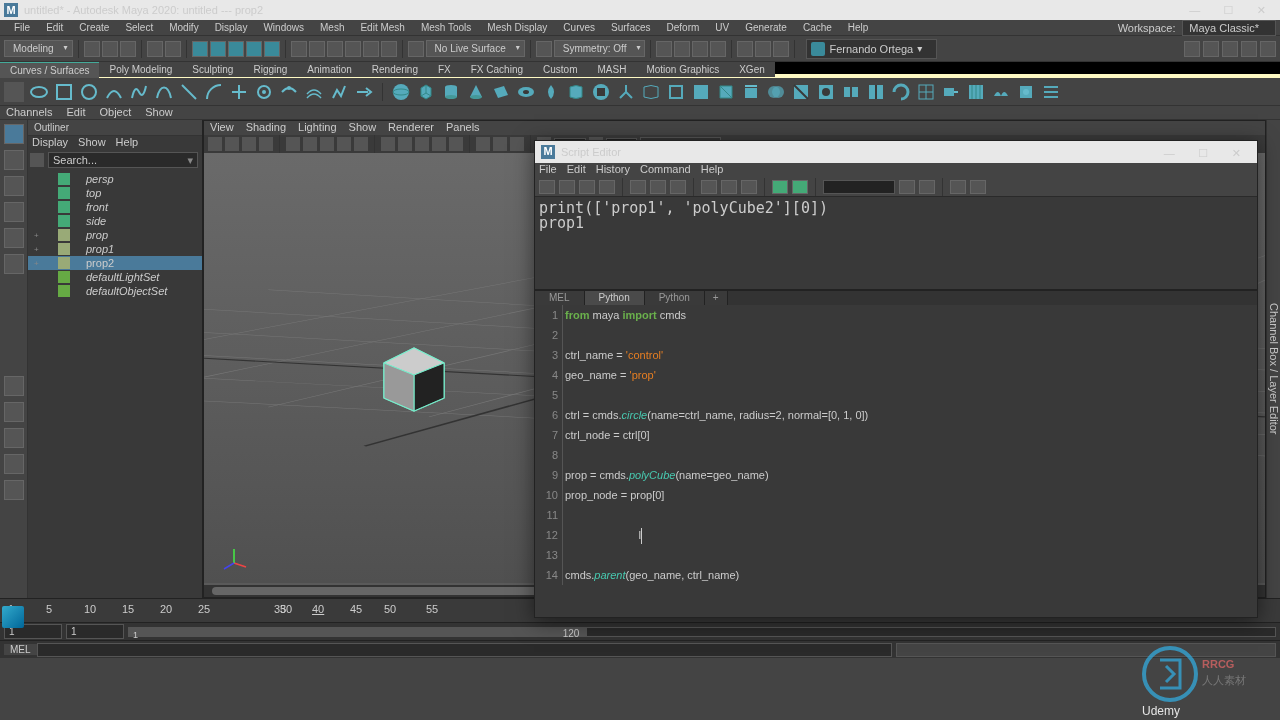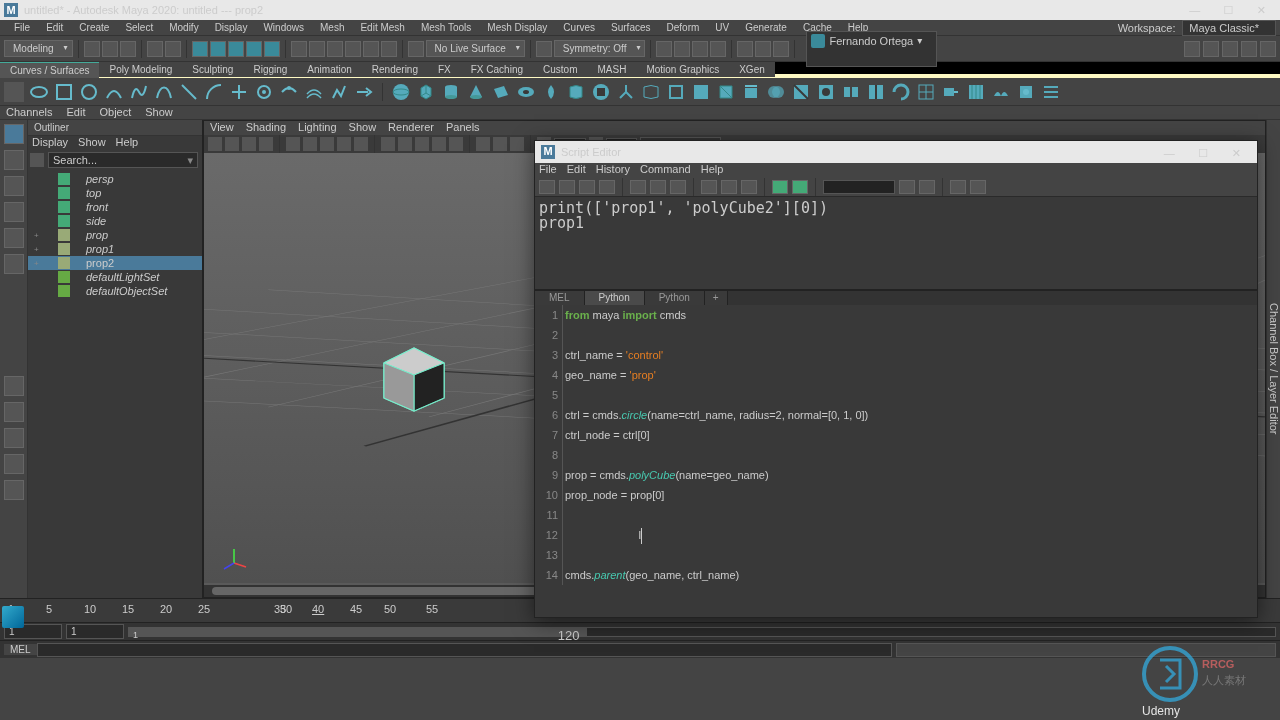--- a/index.html
+++ b/index.html
@@ -11,21 +11,21 @@
 .menubar{height:16px;background:#444;display:flex;align-items:center;padding:0 6px;border-bottom:1px solid #333}
 .menubar span{padding:0 8px;font-size:10px;color:#ccc}
 .workspace{position:absolute;right:4px;top:22px;font-size:10px;color:#aaa}
 .workspace .val{background:#333;padding:1px 16px 1px 6px;border:1px solid #555;margin-left:4px}
 .toolbar1{height:26px;background:#444;border-bottom:1px solid #333;display:flex;align-items:center;padding:0 4px;gap:2px}
 .dropdown{background:#555;padding:2px 18px 2px 8px;border:1px solid #666;font-size:10px;position:relative}
 .dropdown::after{content:"▾";position:absolute;right:4px;top:2px;font-size:8px}
 .tb-ic{width:16px;height:16px;background:#555;border:1px solid #666}
 .tb-ic.teal{background:#3a8a9a}
 .sep{width:1px;height:18px;background:#333;margin:0 3px}
-.user{background:#333;padding:2px 14px 18px 4px;border:1px solid #555;font-size:10px;margin-left:6px;display:flex;align-items:center;gap:4px}
+.user{background:#333;padding:2px 14px 2px 4px;border:1px solid #555;font-size:10px;margin-left:6px;display:flex;align-items:center;gap:4px}
 .user .uic{width:14px;height:14px;background:#3a8a9a;border-radius:2px}
 .righticns{margin-left:auto;display:flex;gap:3px}
 .shelfTabs{height:16px;background:#000000;display:flex;align-items:flex-start;border-bottom:4px solid #fef9c3}
 .shelfTabs span{padding:2px 10px;font-size:10px;color:#ccc;background:#444}
 .shelfTabs span.active{background:#555;border-top:1px solid #4a9}
 .shelf{height:28px;background:#444;display:flex;align-items:center;padding:0 4px;gap:5px;border-bottom:1px solid #333}
 .shelf .si{width:20px;height:20px}
 .main{display:flex;height:478px}
 .ltool{width:28px;background:#444;border-right:1px solid #333;display:flex;flex-direction:column;align-items:center;padding-top:4px;gap:6px}
 .ltool .lt{width:20px;height:20px;background:#555;border:1px solid #666}
@@ -525,21 +525,21 @@
       <div style="left: 304px; text-decoration: underline;">40</div>
       <div style="left: 342px;">45</div>
       <div style="left: 376px;">50</div>
       <div style="left: 418px;">55</div>
     </div>
 </div>
 <div class="range">
   <input value="1" style="">
   <input value="1" style="">
   <div class="slider">
-      <div class="th"><span style="padding-left:4px;font-size:9px">1</span><span style="float:right;padding-right:8px;font-size:13px">120</span></div>
+      <div class="th"><span style="padding-left:4px;font-size:9px">1</span><span style="float:right;padding-right:8px;font-size:10px">120</span></div>
     </div>
 </div>
 <div class="cmdline">
   <span class="lbl">MEL</span>
   <div class="inp"></div>
   <div class="res"></div>
 </div>
 
 <div class="mayal"></div>
 

